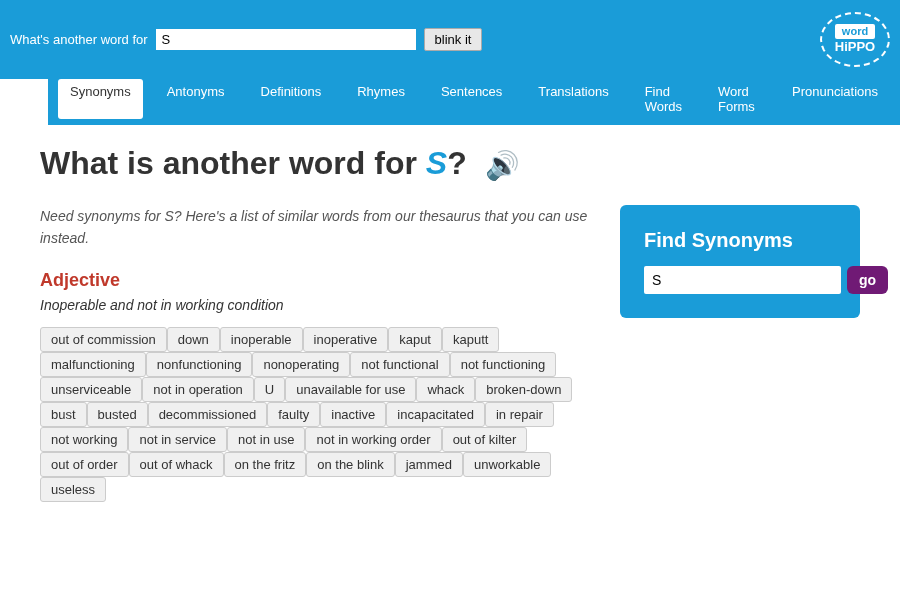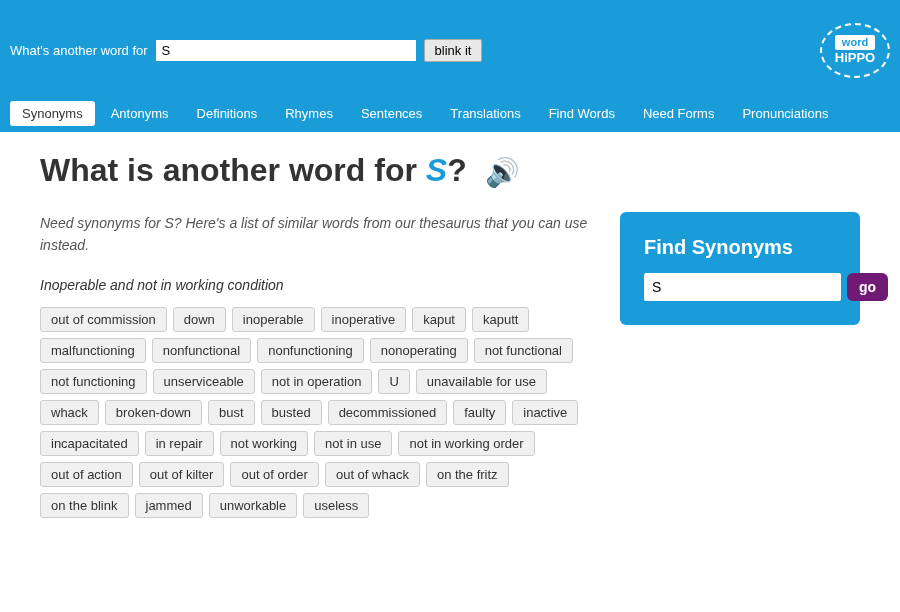--- a/index.html
+++ b/index.html
@@ -1,21 +1,21 @@
 <!DOCTYPE html>
 <html><head>
   <meta charset="utf-8">
   <style>
     * { box-sizing: border-box; margin: 0; padding: 0; }
     body { font-family: Arial, sans-serif; font-size: 14px; background: #fff; width: 900px; }
 
     
     #top-bar {
       background: #1a9cd8;
-      padding: 23px 10px;
+      padding: 12px 10px;
       display: flex;
       align-items: center;
       gap: 8px;
     }
     #top-bar label {
       color: #fff;
       font-size: 13px;
       white-space: nowrap;
     }
     #top-bar input[type="text"] {
@@ -63,21 +63,22 @@
       font-size: 11px;
       padding: 1px 3px;
       border-radius: 2px;
     }
 
     
     #nav-tabs {
       background: #1a9cd8;
       padding: 0 10px 6px 10px;
       display: flex;
-      gap: 4px;
+      gap: 12px;
+      margin-left: 48px;
     }
     .nav-tab {
       padding: 5px 12px;
       font-size: 13px;
       cursor: pointer;
       border-radius: 3px;
       color: #fff;
       text-decoration: none;
       display: inline-block;
     }
@@ -135,21 +136,20 @@
       font-size: 14px;
       color: #333;
       margin-bottom: 14px;
       font-style: italic;
     }
 
     
     .word-tags {
       display: flex;
       flex-wrap: wrap;
-      gap: 6px;
       margin-bottom: 16px;
     }
     .word-tag {
       background: #f0f0f0;
       border: 1px solid #ccc;
       border-radius: 3px;
       padding: 4px 10px;
       font-size: 13px;
       color: #333;
       cursor: pointer;
@@ -210,64 +210,64 @@
 </div>
 
 <div id="nav-tabs">
     <a class="nav-tab active" href="#">Synonyms</a>
     <a class="nav-tab" href="#">Antonyms</a>
     <a class="nav-tab" href="#">Definitions</a>
     <a class="nav-tab" href="#">Rhymes</a>
     <a class="nav-tab" href="#">Sentences</a>
     <a class="nav-tab" href="#">Translations</a>
     <a class="nav-tab" href="#">Find Words</a>
-    <a class="nav-tab" href="#">Need Forms</a>
+    <a class="nav-tab" href="#">Word Forms</a>
     <a class="nav-tab" href="#">Pronunciations</a>
   </div>
 
 <div id="main-content">
   <div id="left-col">
     <div class="page-title">
       <span>What is another word for </span><span class="highlight">S</span><span>?</span>
       <span class="speaker-icon">🔊</span>
     </div>
     <div class="description">Need synonyms for S? Here's a list of similar words from our thesaurus that you can use instead.</div>
     <div id="sections-container">
         <div>
+          <div class="pos-heading">Adjective</div>
           <div class="pos-subheading">Inoperable and not in working condition</div>
           <div class="word-tags">
             <span class="word-tag">out of commission</span>
             <span class="word-tag">down</span>
             <span class="word-tag">inoperable</span>
             <span class="word-tag">inoperative</span>
             <span class="word-tag">kaput</span>
             <span class="word-tag">kaputt</span>
             <span class="word-tag">malfunctioning</span>
-            <span class="word-tag">nonfunctional</span>
             <span class="word-tag">nonfunctioning</span>
             <span class="word-tag">nonoperating</span>
             <span class="word-tag">not functional</span>
             <span class="word-tag">not functioning</span>
             <span class="word-tag">unserviceable</span>
             <span class="word-tag">not in operation</span>
             <span class="word-tag">U</span>
             <span class="word-tag">unavailable for use</span>
             <span class="word-tag">whack</span>
             <span class="word-tag">broken-down</span>
             <span class="word-tag">bust</span>
             <span class="word-tag">busted</span>
             <span class="word-tag">decommissioned</span>
             <span class="word-tag">faulty</span>
             <span class="word-tag">inactive</span>
             <span class="word-tag">incapacitated</span>
             <span class="word-tag">in repair</span>
             <span class="word-tag">not working</span>
+            <span class="word-tag">not in service</span>
             <span class="word-tag">not in use</span>
             <span class="word-tag">not in working order</span>
-            <span class="word-tag">out of action</span>
             <span class="word-tag">out of kilter</span>
             <span class="word-tag">out of order</span>
             <span class="word-tag">out of whack</span>
             <span class="word-tag">on the fritz</span>
             <span class="word-tag">on the blink</span>
             <span class="word-tag">jammed</span>
             <span class="word-tag">unworkable</span>
             <span class="word-tag">useless</span>
           </div>
         </div>

